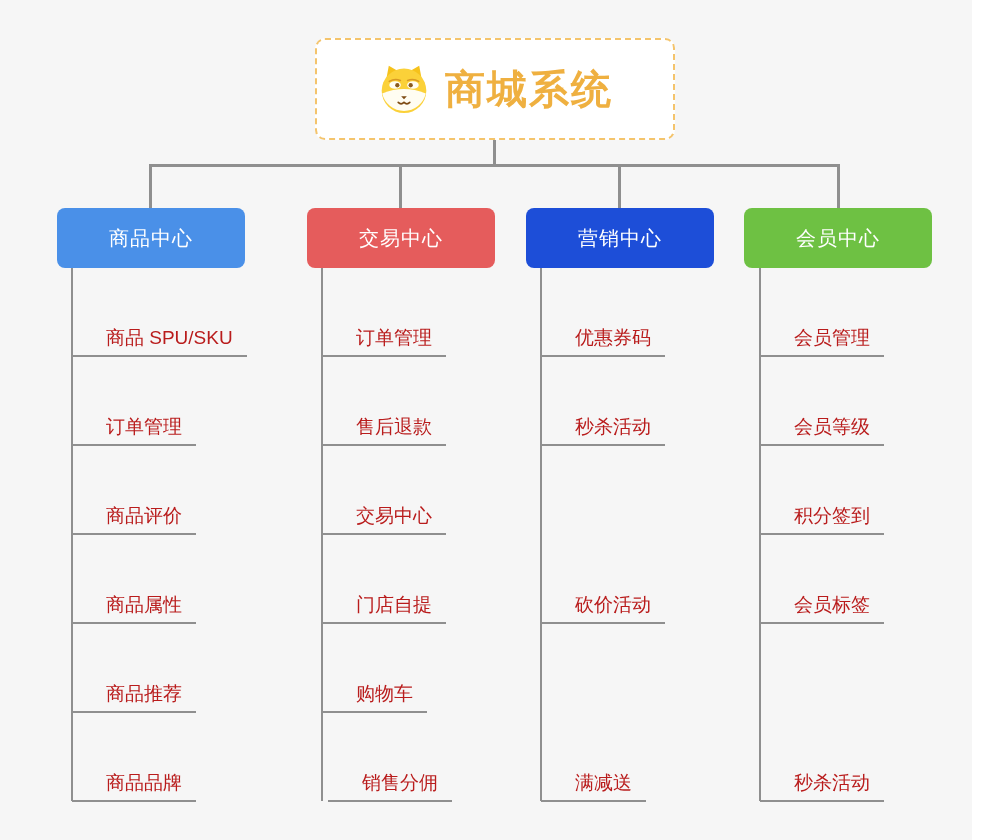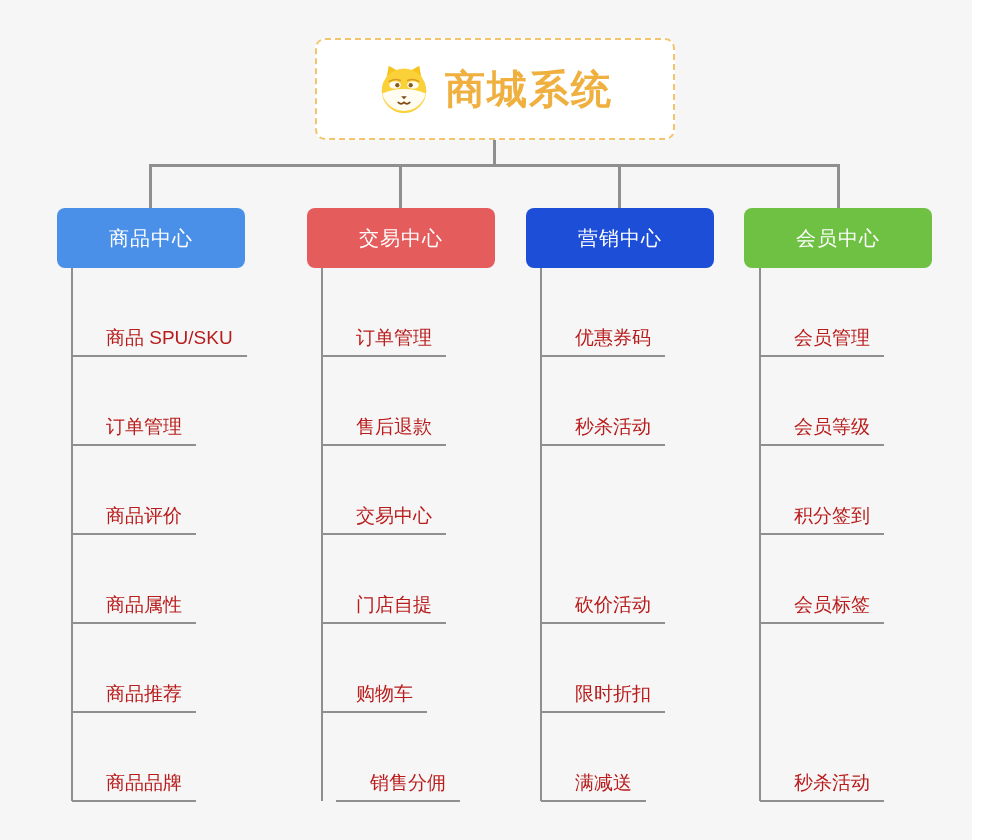--- a/index.html
+++ b/index.html
@@ -79,26 +79,25 @@
   <div class="leaf" style="left:72px;top:505px;">商品评价</div>
   <div class="leaf" style="left:72px;top:594px;">商品属性</div>
   <div class="leaf" style="left:72px;top:683px;">商品推荐</div>
   <div class="leaf" style="left:72px;top:772px;">商品品牌</div>
 
   <div class="leaf" style="left:322px;top:327px;">订单管理</div>
   <div class="leaf" style="left:322px;top:416px;">售后退款</div>
   <div class="leaf" style="left:322px;top:505px;">交易中心</div>
   <div class="leaf" style="left:322px;top:594px;">门店自提</div>
   <div class="leaf" style="left:322px;top:683px;">购物车</div>
-  <div class="leaf" style="left:336px;top:772px;">销售分佣</div>
+  <div class="leaf" style="left:328px;top:772px;">销售分佣</div>
 
   <div class="leaf" style="left:541px;top:327px;">优惠券码</div>
   <div class="leaf" style="left:541px;top:416px;">秒杀活动</div>
   <div class="leaf" style="left:541px;top:594px;">砍价活动</div>
-  <div class="leaf" style="left:541px;top:683px;">限时折扣</div>
   <div class="leaf" style="left:541px;top:772px;">满减送</div>
 
   <div class="leaf" style="left:760px;top:327px;">会员管理</div>
   <div class="leaf" style="left:760px;top:416px;">会员等级</div>
   <div class="leaf" style="left:760px;top:505px;">积分签到</div>
   <div class="leaf" style="left:760px;top:594px;">会员标签</div>
   <div class="leaf" style="left:760px;top:772px;">秒杀活动</div>
 
 </div>
 

